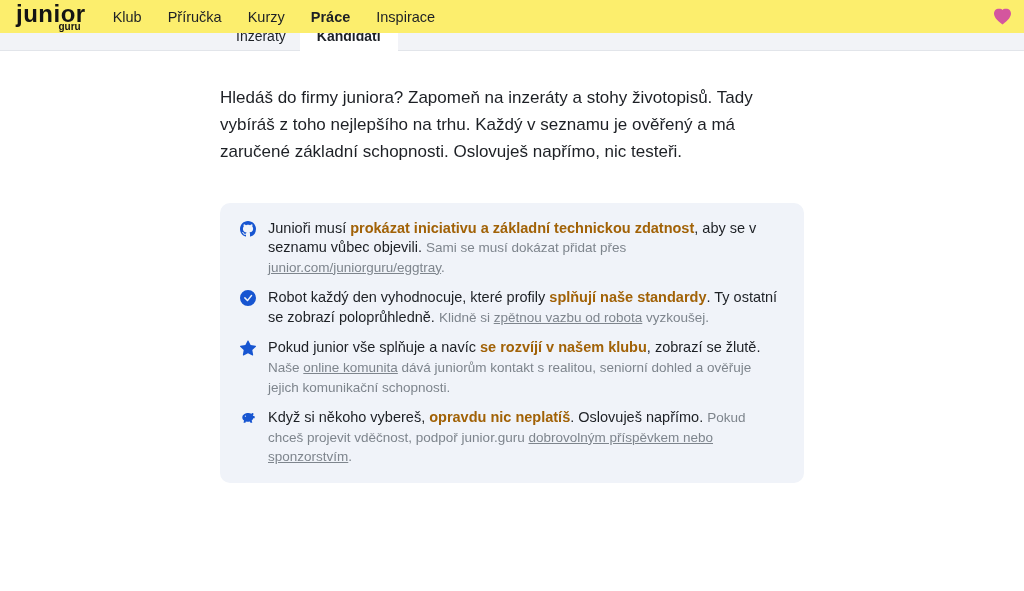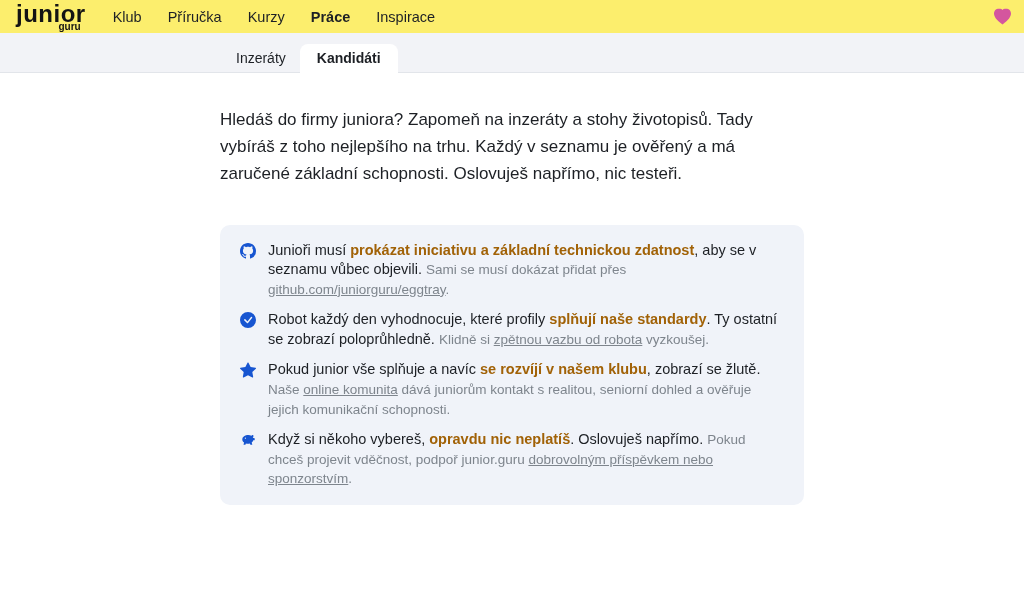--- a/index.html
+++ b/index.html
@@ -55,21 +55,21 @@
     top: 50%;
     transform: translateY(-50%);
     width: 17px; height: 17px;
     color: #d4569e;
     cursor: pointer;
   }
   .heart svg { width: 100%; height: 100%; display: block; fill: currentColor; }
 
   
   .tabbar {
-    height: 40px;
+    height: 18px;
     background: #f2f3f7;
     border-bottom: 1px solid #e2e5ea;
     display: flex;
     align-items: flex-end;
     padding-left: 222px;
   }
   .tab {
     font-size: 14px;
     color: #1d2025;
     text-decoration: none;
@@ -161,21 +161,21 @@
   <p class="intro">Hledáš do firmy juniora? Zapomeň na inzeráty a stohy životopisů. Tady vybíráš z toho nejlepšího na trhu. Každý v seznamu je ověřený a má zaručené základní schopnosti. Oslovuješ napřímo, nic testeři.</p>
 
   <div class="infobox">
 
     <div class="bullet">
       <span class="bicon">
         <svg viewBox="0 0 16 16">
             <path d="M8 0C3.58 0 0 3.58 0 8c0 3.54 2.29 6.53 5.47 7.59.4.07.55-.17.55-.38 0-.19-.01-.82-.01-1.49-2.01.37-2.53-.49-2.69-.94-.09-.23-.48-.94-.82-1.13-.28-.15-.68-.52-.01-.53.63-.01 1.08.58 1.23.82.72 1.21 1.87.87 2.33.66.07-.52.28-.87.51-1.07-1.78-.2-3.64-.89-3.64-3.95 0-.87.31-1.59.82-2.15-.08-.2-.36-1.02.08-2.12 0 0 .67-.21 2.2.82.64-.18 1.32-.27 2-.27s1.36.09 2 .27c1.53-1.04 2.2-.82 2.2-.82.44 1.1.16 1.92.08 2.12.51.56.82 1.27.82 2.15 0 3.07-1.87 3.75-3.65 3.95.29.25.54.73.54 1.48 0 1.07-.01 1.93-.01 2.2 0 .21.15.46.55.38A8.013 8.013 0 0 0 16 8c0-4.42-3.58-8-8-8z"></path>
           </svg>
       </span>
-      <p class="btext"><span>Junioři musí </span><strong>prokázat iniciativu a základní technickou zdatnost</strong><span>, aby se v seznamu vůbec objevili. </span><span class="muted"><span>Sami se musí dokázat přidat přes </span><a class="mlink">github.com/juniorguru/eggtray</a><span>.</span></span></p>
+      <p class="btext"><span>Junioři musí </span><strong>prokázat iniciativu a základní technickou zdatnost</strong><span>, aby se v seznamu vůbec objevili. </span><span class="muted"><span>Sami se musí dokázat přidat přes </span><a class="mlink">junior.com/juniorguru/eggtray</a><span>.</span></span></p>
     </div>
 
     <div class="bullet">
       <span class="bicon">
         <svg viewBox="0 0 16 16">
             <path d="M16 8A8 8 0 1 1 0 8a8 8 0 0 1 16 0zm-3.97-3.03a.75.75 0 0 0-1.08.022L7.477 9.417 5.384 7.323a.75.75 0 0 0-1.06 1.06L6.97 11.03a.75.75 0 0 0 1.079-.02l3.992-4.99a.75.75 0 0 0-.01-1.05z"></path>
           </svg>
       </span>
       <p class="btext"><span>Robot každý den vyhodnocuje, které profily </span><strong>splňují naše standardy</strong><span>. Ty ostatní se zobrazí poloprůhledně. </span><span class="muted"><span>Klidně si </span><a class="mlink">zpětnou vazbu od robota</a><span> vyzkoušej.</span></span></p>
     </div>

